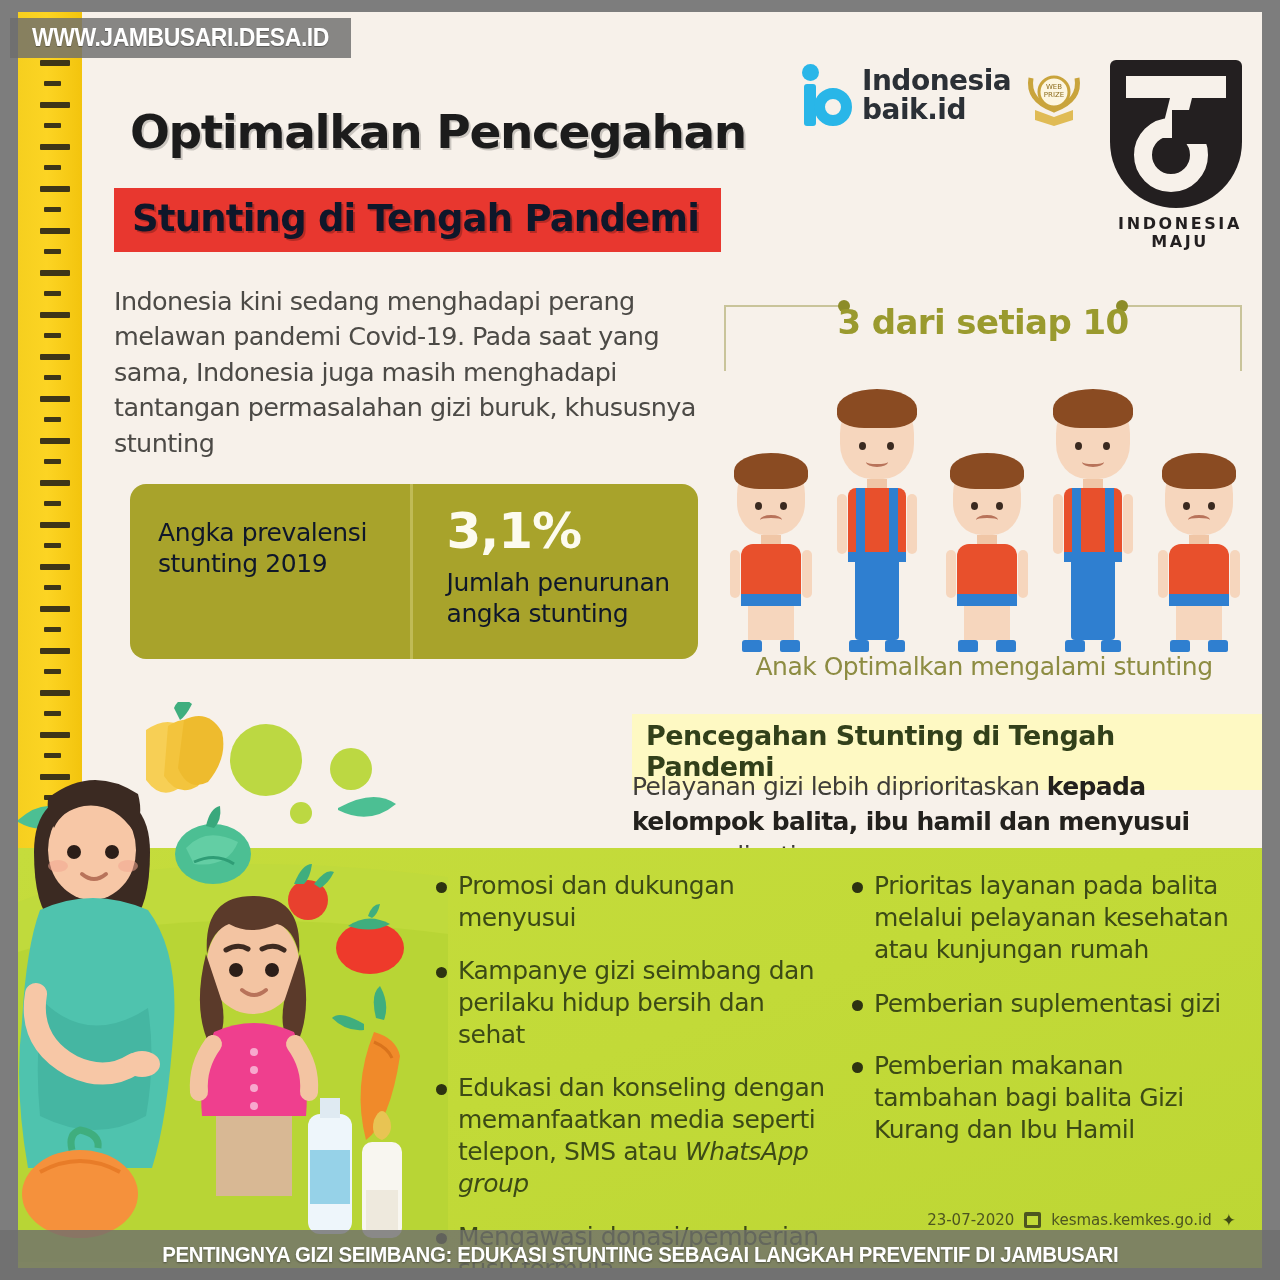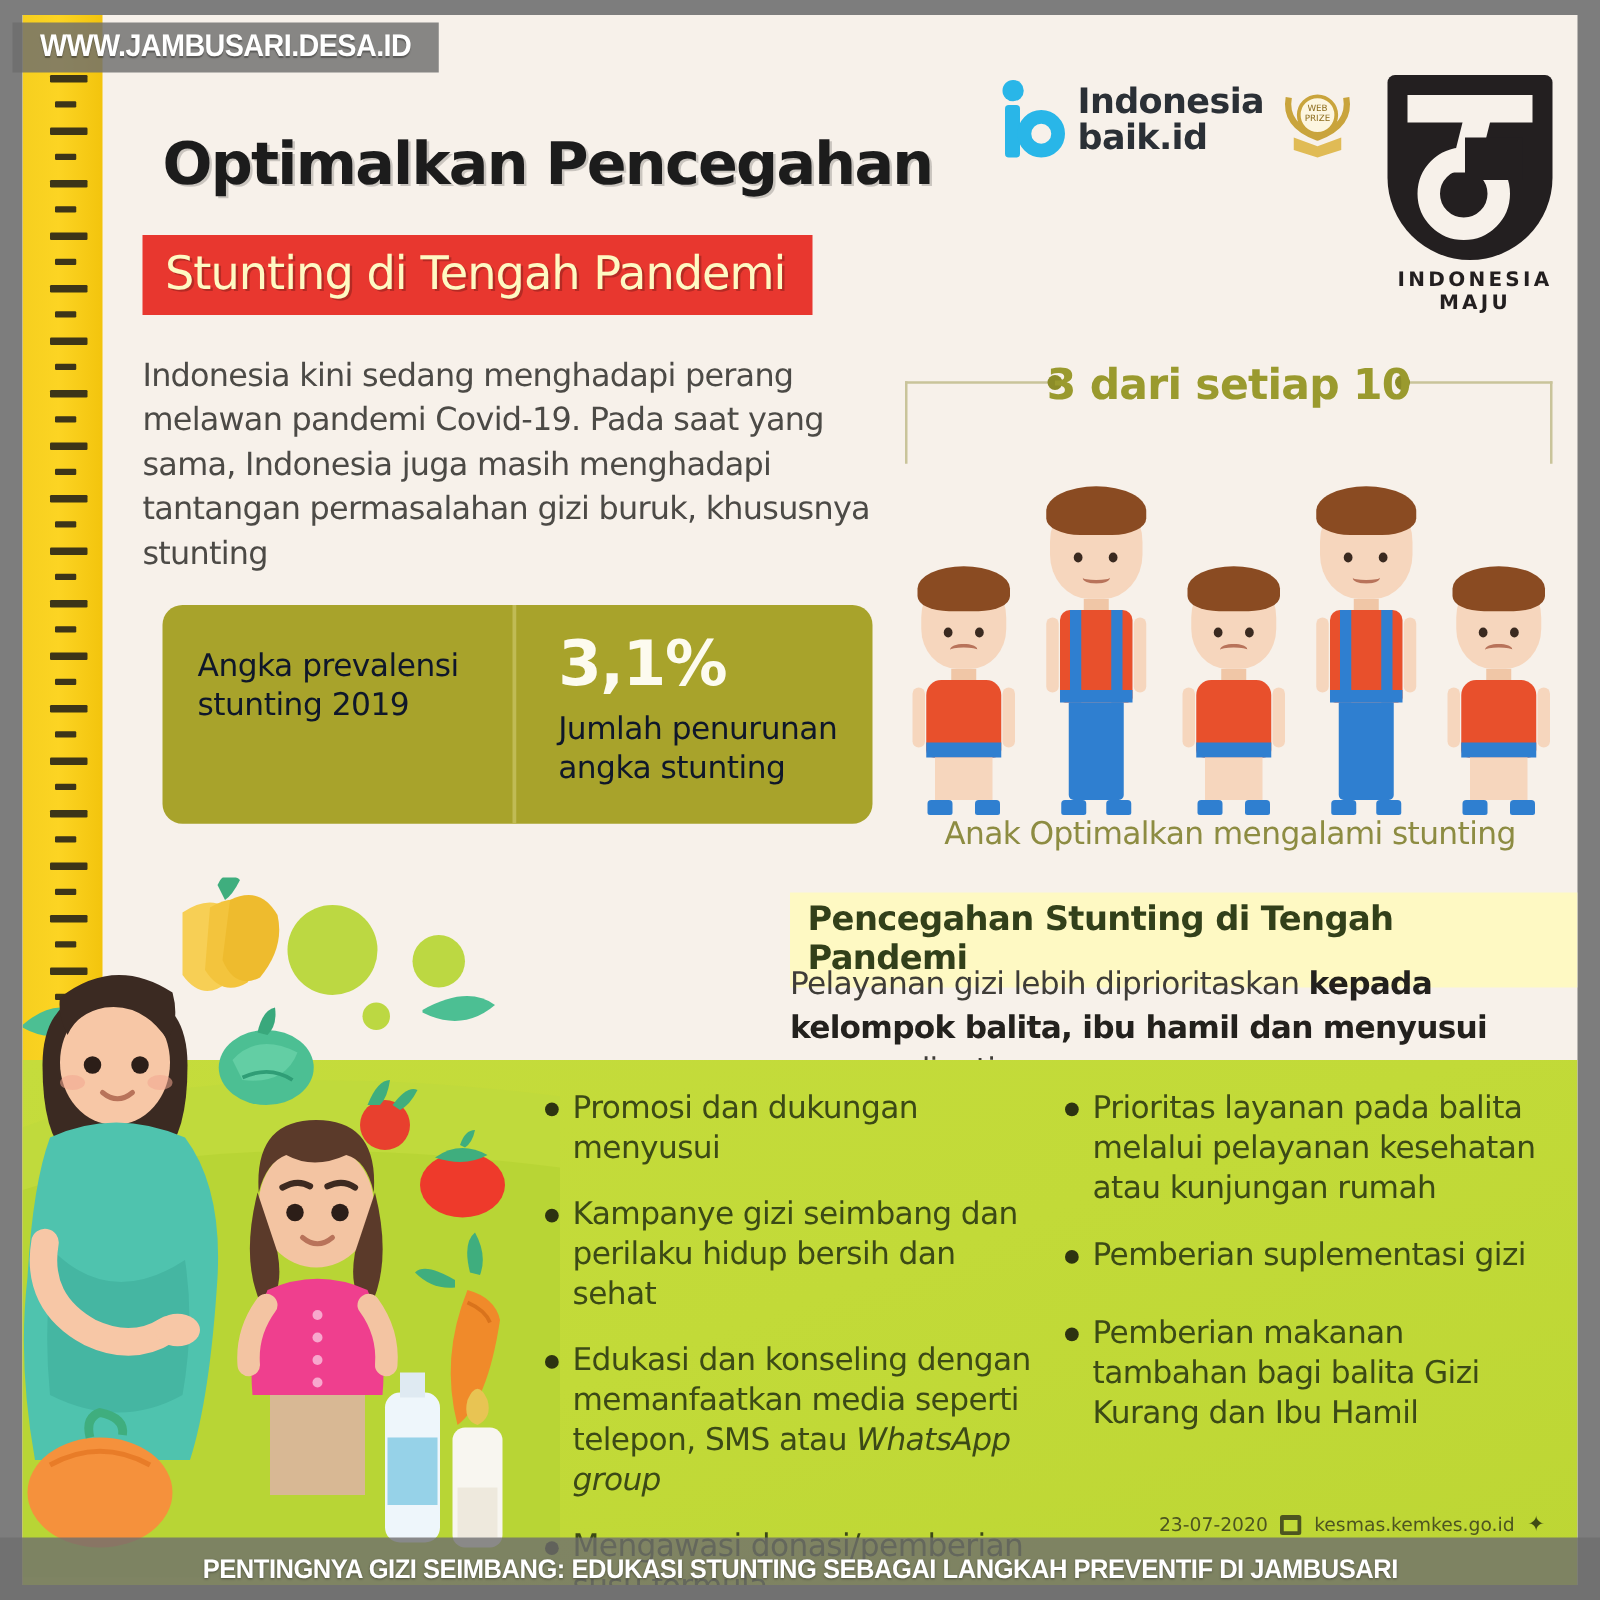--- a/index.html
+++ b/index.html
@@ -59,21 +59,21 @@
     letter-spacing: -1.4px;
     font-family: "DejaVu Sans", sans-serif;
     text-shadow: 2px 2px 0 rgba(0,0,0,.18);
   }
   #title-banner {
     position: absolute; left: 96px; top: 176px;
     background: #e8372f;
     padding: 9px 22px 12px 18px;
   }
   #title-banner span {
-    font-size: 37px; font-weight: normal; color: #fef9c3;
+    font-size: 37px; font-weight: bold; color: #0f172a;
     letter-spacing: -.8px;
     font-family: "DejaVu Sans", sans-serif;
     text-shadow: 2px 2px 0 rgba(0,0,0,.22);
     margin-top: 28px;
   }
   
   #logo-ib { position: absolute; left: 782px; top: 52px; display: flex; align-items: center; gap: 10px; }
   #ib-mark { width: 52px; height: 62px; position: relative; }
   #ib-dot { position: absolute; left: 2px; top: 0; width: 17px; height: 17px; border-radius: 50%; background: #29b6e8; }
   #ib-stem { position: absolute; left: 4px; top: 20px; width: 12px; height: 42px; background: #29b6e8; border-radius: 3px; }
@@ -107,21 +107,21 @@
     display: flex;
   }
   .stat { flex: 1; padding: 22px 14px 0 28px; position: relative; }
   .stat + .stat { border-left: 3px solid #c0bb55; padding-left: 34px; }
   .stat-num { font-size: 50px; font-weight: bold; color: #fdfbef; font-family: "DejaVu Sans", sans-serif; letter-spacing: -1px; line-height: 1; }
   .stat-lbl { margin-top: 12px; font-size: 25px; line-height: 1.22; color: #0f172a; font-family: "DejaVu Sans", sans-serif; letter-spacing: -.4px; }
   
   #ratio-wrap { position: absolute; left: 700px; top: 276px; width: 530px; }
   #ratio-head { position: relative; height: 46px; }
   #ratio-head .lbl {
-    position: absolute; left: 50%; top: 0; transform: translateX(-50%);
+    position: absolute; left: 50%; top: 14px; transform: translateX(-50%);
     font-size: 34px; font-weight: bold; color: #9a9a2e;
     font-family: "DejaVu Sans", sans-serif; letter-spacing: -.6px;
     white-space: nowrap;
   }
   .brk { position: absolute; top: 17px; height: 2px; background: #c9c49a; }
   .brk.l { left: 6px; width: 120px; }
   .brk.r { right: 6px; width: 120px; }
   .brk-v { position: absolute; top: 17px; width: 2px; height: 66px; background: #c9c49a; }
   .brk-v.l { left: 6px; } .brk-v.r { right: 6px; }
   .dot-a { position: absolute; top: 12px; width: 12px; height: 12px; border-radius: 50%; background: #8c8c28; }

